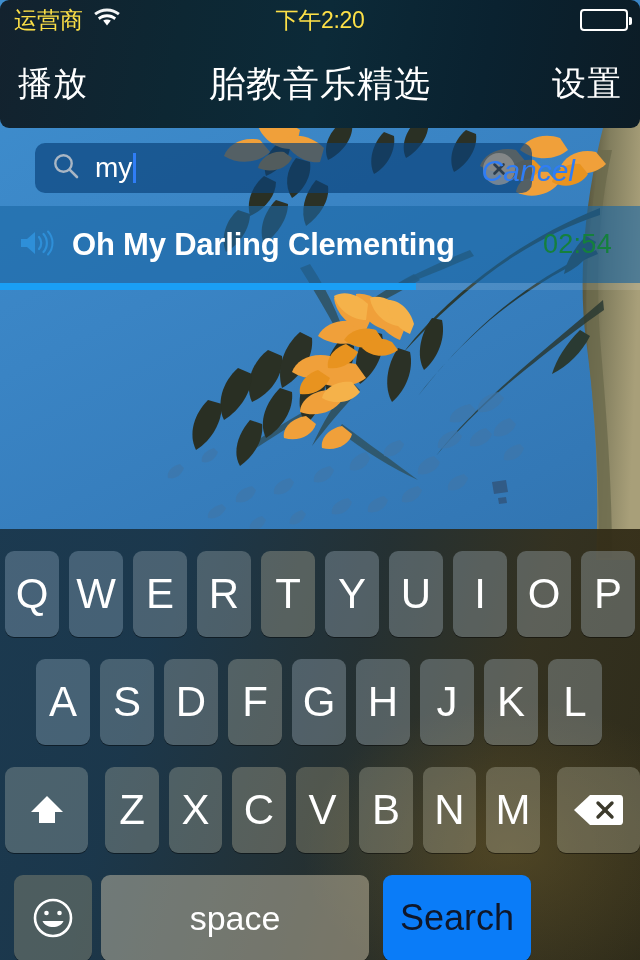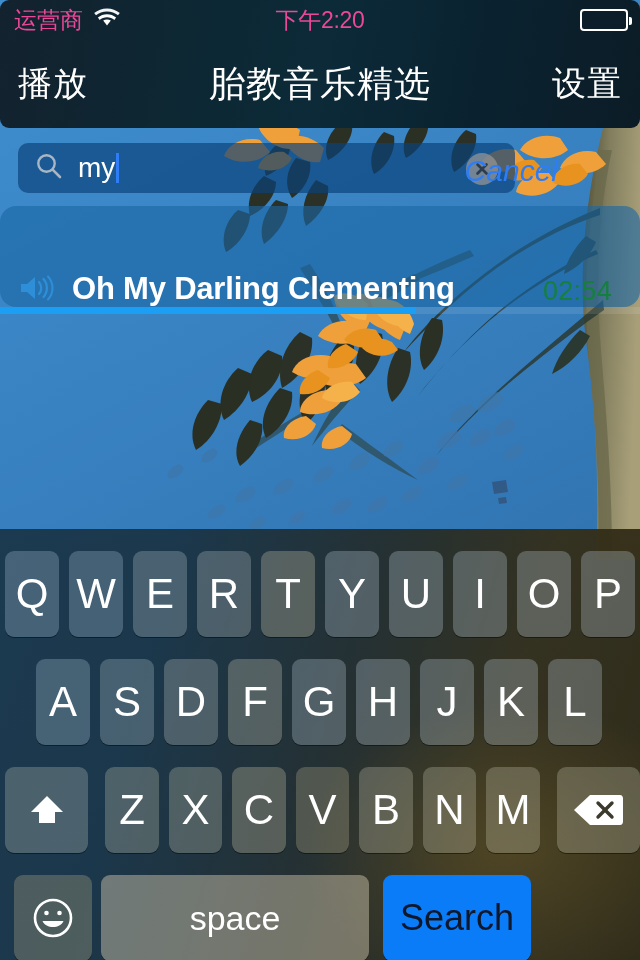--- a/index.html
+++ b/index.html
@@ -21,21 +21,21 @@
     position: absolute;
     left: 0; top: 0;
     width: 640px; height: 960px;
   }
 
   
   #status-bar {
     position: absolute; left: 0; top: 0;
     width: 640px; height: 40px;
     display: flex; align-items: center;
-    color: #ec4899;
+    color: #fde047;
     z-index: 40;
   }
   #status-bar .carrier {
     font-size: 23px;
     margin-left: 14px;
     letter-spacing: 0px;
   }
   #status-bar .wifi {
     margin-left: 10px;
     display: block;
@@ -103,21 +103,21 @@
     position: absolute;
     right: 18px;
     color: #fff;
     font-size: 34px;
     letter-spacing: 1px;
   }
 
   
   #search-area {
     position: absolute;
-    left: 0; top: 128px;
+    left: 17px; top: 128px;
     width: 572px; height: 78px;
     z-index: 25;
     border-radius: 20px;
   }
   #search-field {
     position: absolute;
     left: 18px; top: 15px;
     width: 497px; height: 50px;
     background: rgba(11, 66, 122, 0.68);
     border-radius: 10px;
@@ -161,25 +161,24 @@
 
   
   #result-list {
     position: absolute;
     left: 0; top: 206px;
     width: 640px;
     z-index: 20;
   }
   .result-row {
     position: relative;
-    width: 640px; height: 101px;
+    width: 640px; height: 77px;
     background: rgba(28, 104, 165, 0.62);
-    display: flex; align-items: flex-end;
+    display: flex; align-items: center;
     box-sizing: border-box;
-    border-radius: 16px;
   }
   .result-row .spk {
     margin-left: 18px;
     flex: 0 0 auto;
     display: block;
   }
   .result-row .title {
     margin-left: 18px;
     color: #ffffff;
     font-size: 31px;

